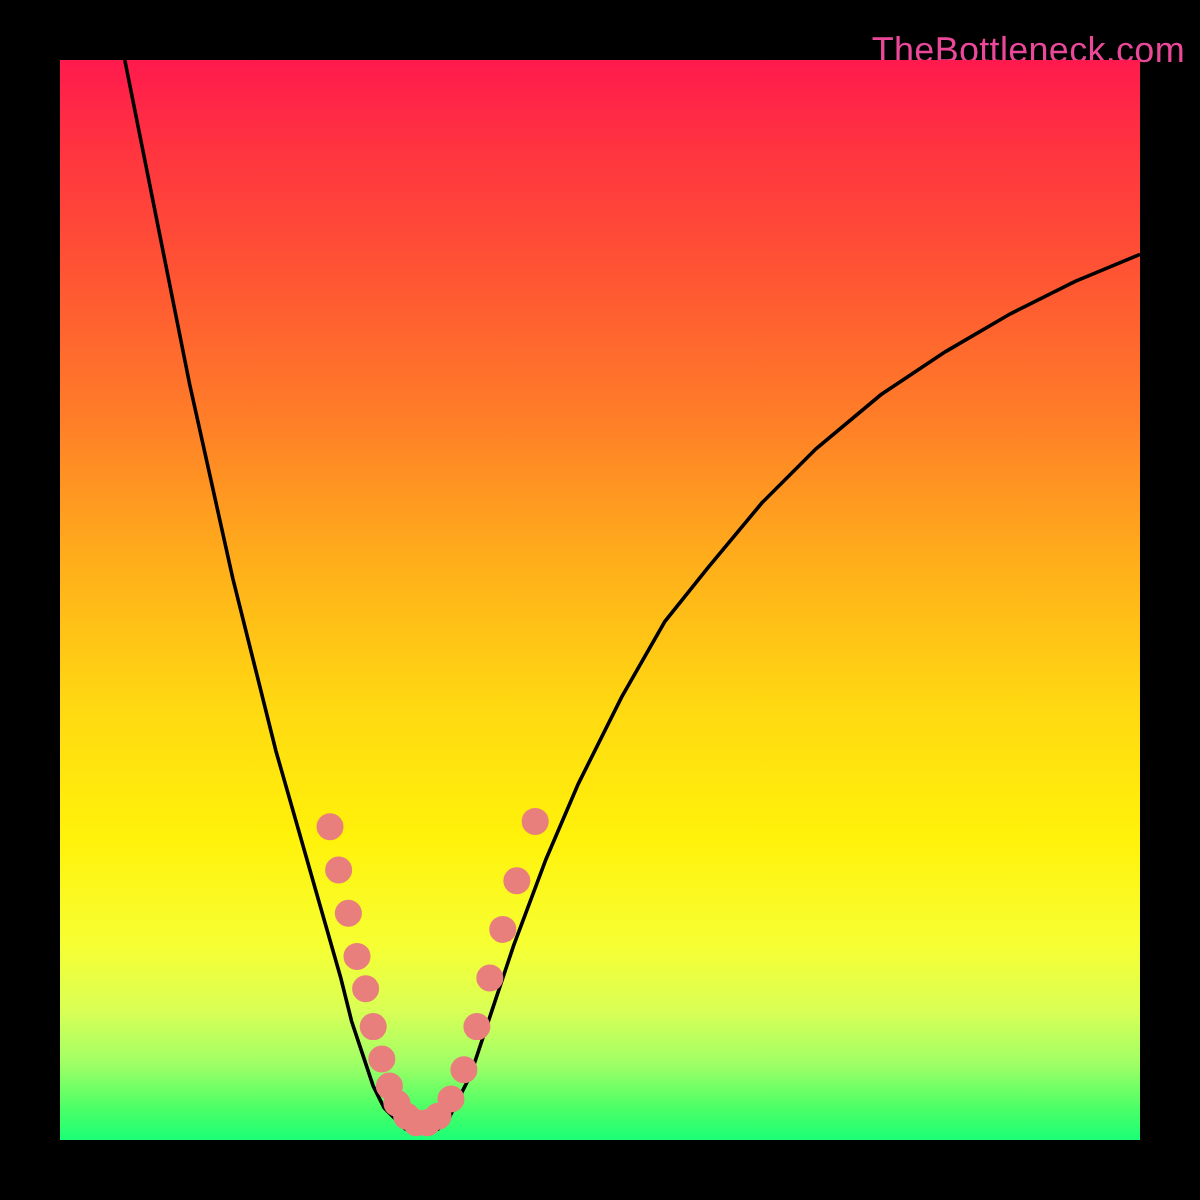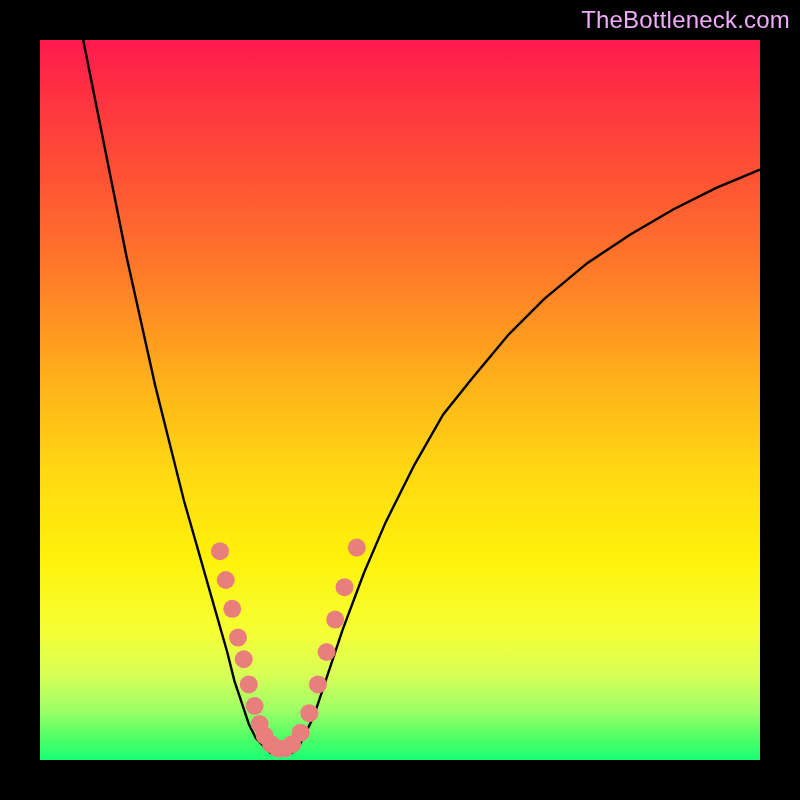--- a/index.html
+++ b/index.html
@@ -32,23 +32,23 @@
       #ffd911 60%,
       #fff20a 72%,
       #f6ff33 82%,
       #d9ff55 88%,
       #9fff66 93%,
       #4dff66 97%,
       #1aff77 100%);
   }
   .watermark {
     position: absolute;
-    top: 6px;
+    top: 20px;
     right: 10px;
-    color: #f0abfc;
+    color: #ec4899;
     font-size: 24px;
     font-weight: 500;
     letter-spacing: 0.2px;
     user-select: none;
   }
   svg.curve {
     position: absolute;
     left: 0;
     top: 0;
     width: 720px;

